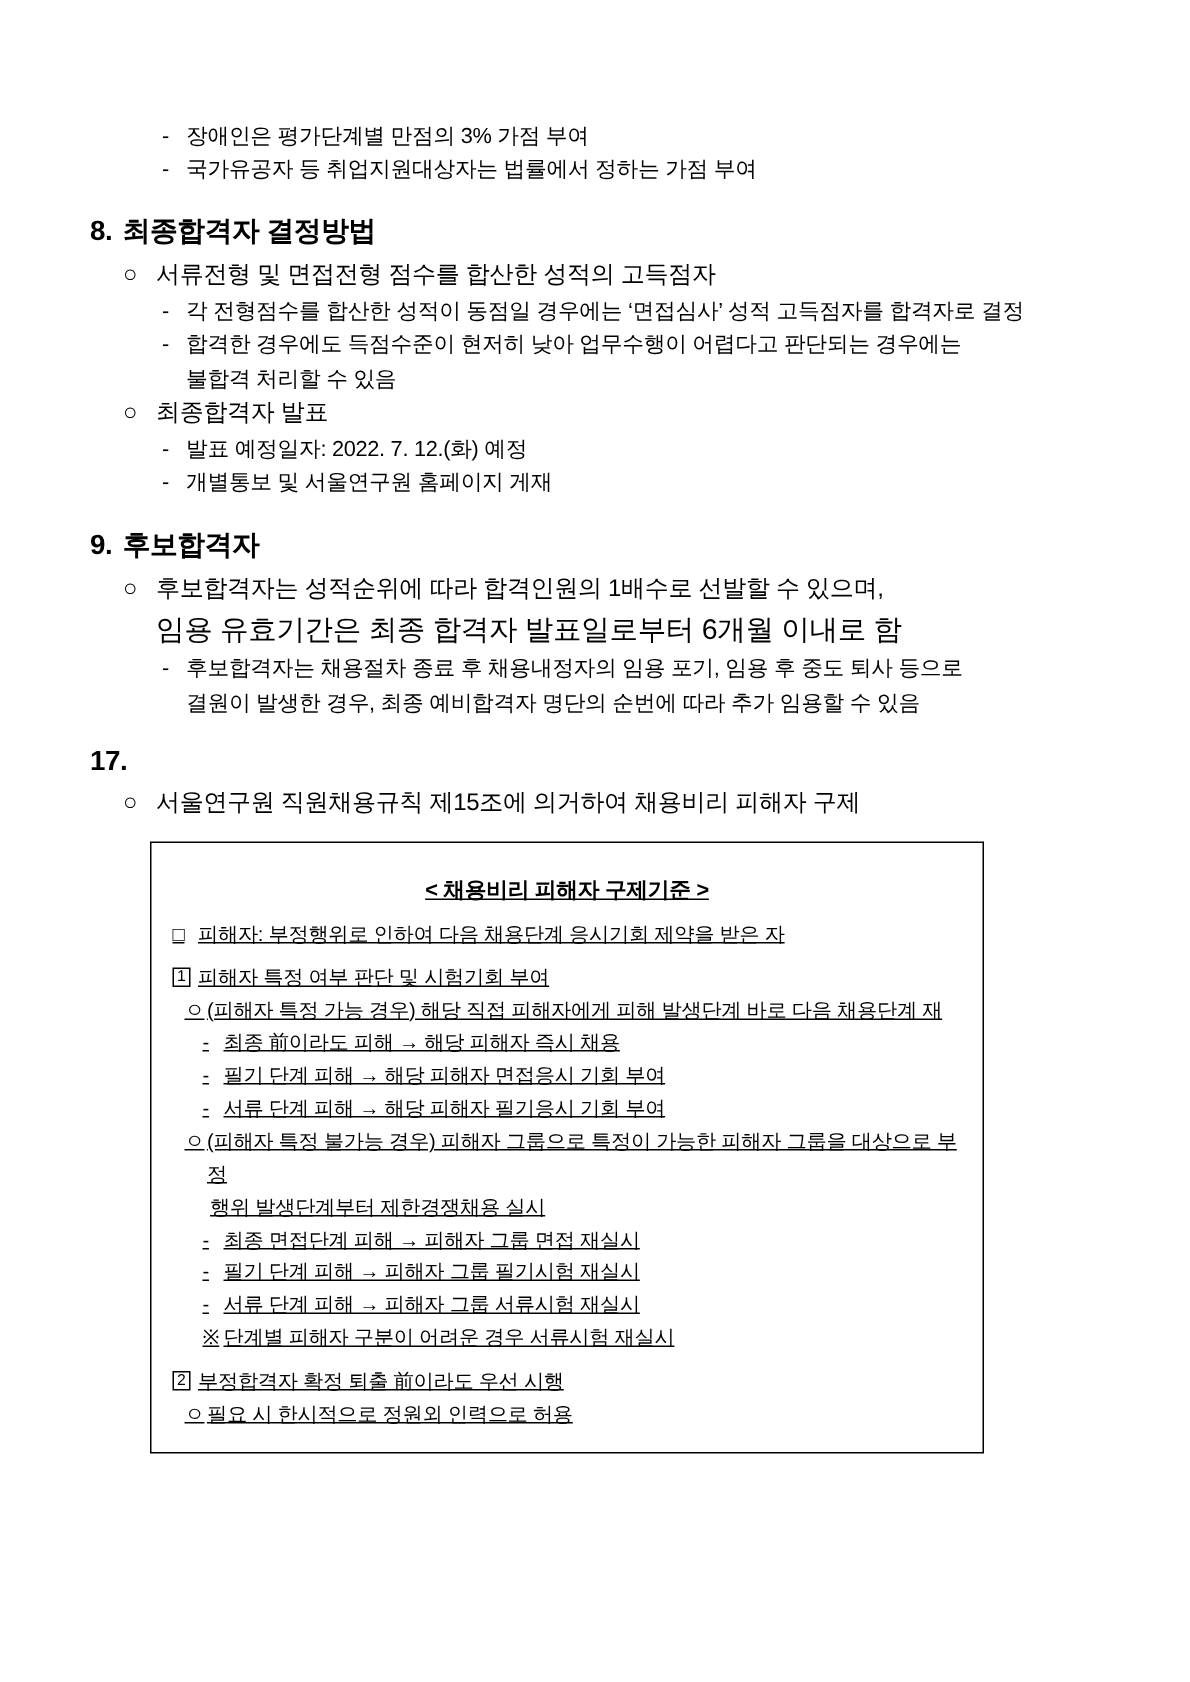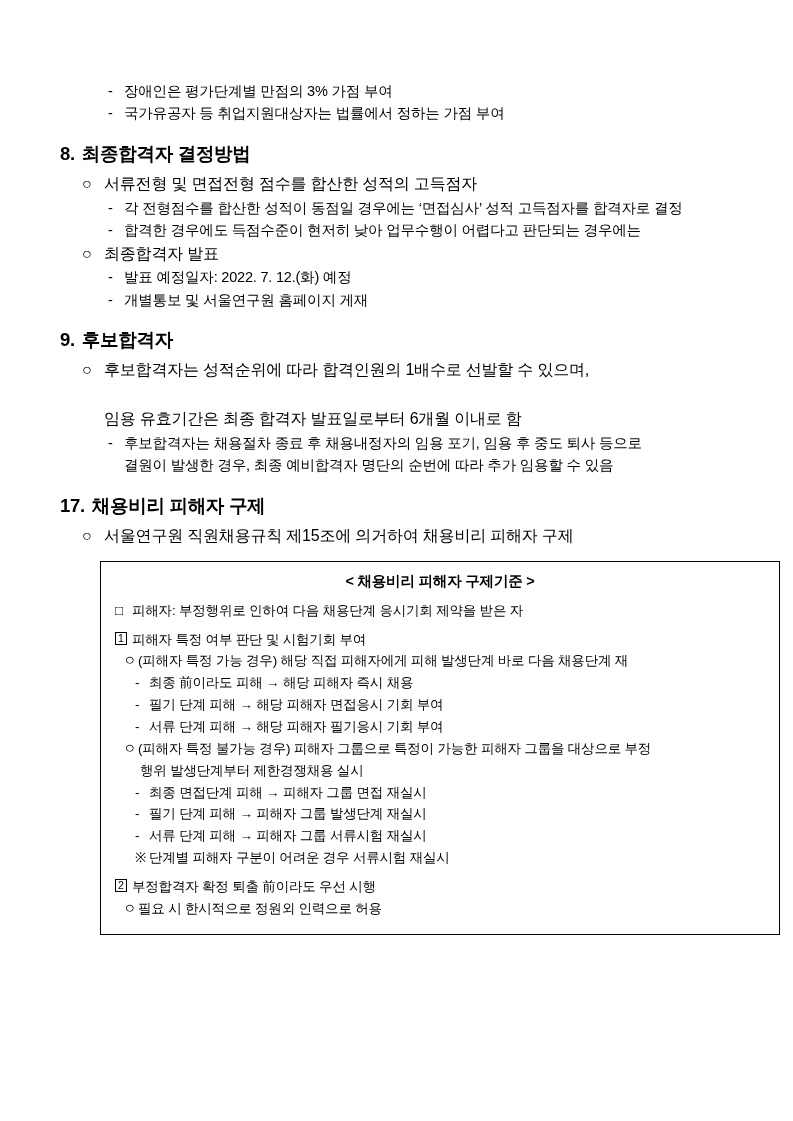--- a/index.html
+++ b/index.html
@@ -76,35 +76,35 @@
   }
 
   .sub-indent {
     margin-left: 64px;
     font-size: 14.5px;
     letter-spacing: -0.2px;
     line-height: 1.55;
   }
   .circ-indent {
     margin-left: 44px;
-    font-size: 16px;
+    font-size: 19px;
     letter-spacing: -0.2px;
     line-height: 1.55;
-    margin-top: 24px;
   }
 
   
   .box {
     margin: 12px 0 0 40px;
-    width: 680px;
+    width: 556px;
     border: 1.2px solid #000;
-    padding: 10px 14px 14px 14px;
+    padding: 22px 14px 14px 14px;
     box-sizing: border-box;
     font-size: 13.5px;
     letter-spacing: -0.2px;
+    text-decoration: underline;
   }
   .box-title {
     text-align: center;
     font-weight: bold;
     font-size: 14.5px;
     margin-bottom: 9px;
   }
   .box-row {
     display: flex;
     align-items: flex-start;
@@ -161,20 +161,21 @@
       <span class="txt">서류전형 및 면접전형 점수를 합산한 성적의 고득점자</span>
     </div>
     <div class="line dash">
       <span class="marker">-</span>
       <span class="txt">각 전형점수를 합산한 성적이 동점일 경우에는 ‘면접심사’ 성적 고득점자를 합격자로 결정</span>
     </div>
     <div class="line dash">
       <span class="marker">-</span>
       <span class="txt">합격한 경우에도 득점수준이 현저히 낮아 업무수행이 어렵다고 판단되는 경우에는</span>
     </div>
+    <div class="sub-indent">불합격 처리할 수 있음</div>
 
     <div class="line circ">
       <span class="marker">○</span>
       <span class="txt">최종합격자 발표</span>
     </div>
     <div class="line dash">
       <span class="marker">-</span>
       <span class="txt">발표 예정일자: 2022. 7. 12.(화) 예정</span>
     </div>
     <div class="line dash">
@@ -193,21 +194,20 @@
     </div>
     <div class="circ-indent">임용 유효기간은 최종 합격자 발표일로부터 6개월 이내로 함</div>
     <div class="line dash">
       <span class="marker">-</span>
       <span class="txt">후보합격자는 채용절차 종료 후 채용내정자의 임용 포기, 임용 후 중도 퇴사 등으로</span>
     </div>
     <div class="sub-indent">결원이 발생한 경우, 최종 예비합격자 명단의 순번에 따라 추가 임용할 수 있음</div>
 
     <div class="heading">
       <span class="num">17.</span>
-      <span>채용비리 피해자 구제</span>
     </div>
 
     <div class="line circ">
       <span class="marker">○</span>
       <span class="txt">서울연구원 직원채용규칙 제15조에 의거하여 채용비리 피해자 구제</span>
     </div>
 
     <div class="box">
       <div class="box-title">&lt; 채용비리 피해자 구제기준 &gt;</div>
 
@@ -248,21 +248,21 @@
       <div class="box-row cont2">
         <span class="txt">행위 발생단계부터 제한경쟁채용 실시</span>
       </div>
 
       <div class="box-row lvl3">
         <span class="marker">-</span>
         <span class="txt">최종 면접단계 피해 → 피해자 그룹 면접 재실시</span>
       </div>
       <div class="box-row lvl3">
         <span class="marker">-</span>
-        <span class="txt">필기 단계 피해 → 피해자 그룹 발생단계 재실시</span>
+        <span class="txt">필기 단계 피해 → 피해자 그룹 필기시험 재실시</span>
       </div>
       <div class="box-row lvl3">
         <span class="marker">-</span>
         <span class="txt">서류 단계 피해 → 피해자 그룹 서류시험 재실시</span>
       </div>
       <div class="box-row lvl3">
         <span class="marker">※</span>
         <span class="txt">단계별 피해자 구분이 어려운 경우 서류시험 재실시</span>
       </div>
 

